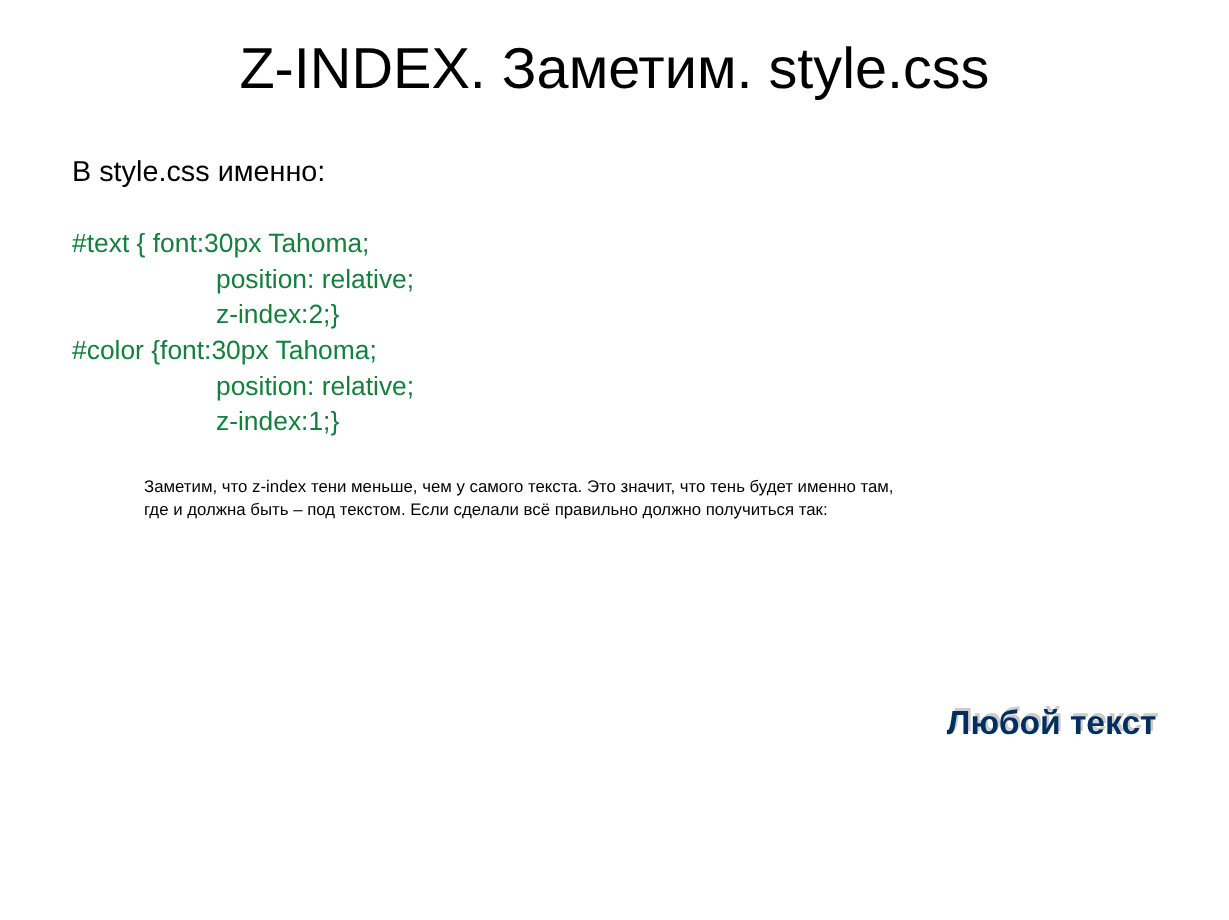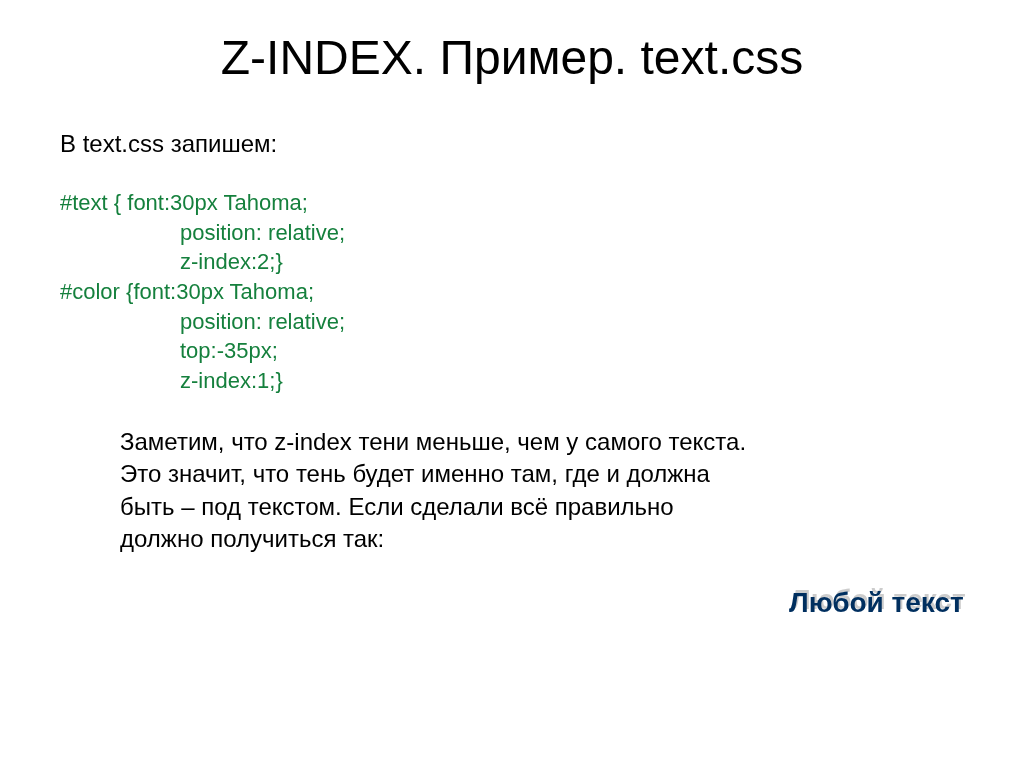--- a/index.html
+++ b/index.html
@@ -36,21 +36,21 @@
     font-size: 22px;
     color: #15803d;
     line-height: 1.35;
     margin-bottom: 30px;
   }
   .code-indent {
     display: block;
     padding-left: 120px;
   }
   .paragraph {
-    font-size: 24px;
+    font-size: 14px;
     color: #000;
     line-height: 1.35;
     padding-left: 60px;
     max-width: 700px;
   }
   
   .demo-wrap {
     position: absolute;
     right: 35px;
     bottom: 135px;
@@ -73,33 +73,32 @@
     left: 2px;
     z-index: 1;
     white-space: nowrap;
   }
 </style>
 </head>
 <body>
 
 <div class="slide">
 
-  <h1 class="title">Z-INDEX. Пример. text.css</h1>
+  <h1 class="title">Z-INDEX. Заметим. style.css</h1>
 
   <div class="content">
 
-    <div class="intro">В text.css запишем:</div>
+    <div class="intro">В style.css именно:</div>
 
     <div class="code-block">
       <span>#text { font:30px Tahoma;</span><br>
       <span class="code-indent">position: relative;</span>
       <span class="code-indent">z-index:2;}</span>
       <span>#color {font:30px Tahoma;</span><br>
       <span class="code-indent">position: relative;</span>
-      <span class="code-indent">top:-35px;</span>
       <span class="code-indent">z-index:1;}</span>
     </div>
 
     <div class="paragraph">Заметим, что z-index тени меньше, чем у самого текста. Это значит, что тень будет именно там, где и должна быть – под текстом. Если сделали всё правильно должно получиться так:</div>
 
   </div>
 
   <div class="demo-wrap">
     <div class="demo-text">Любой текст</div>
     <div class="demo-shadow">Любой текст</div>

